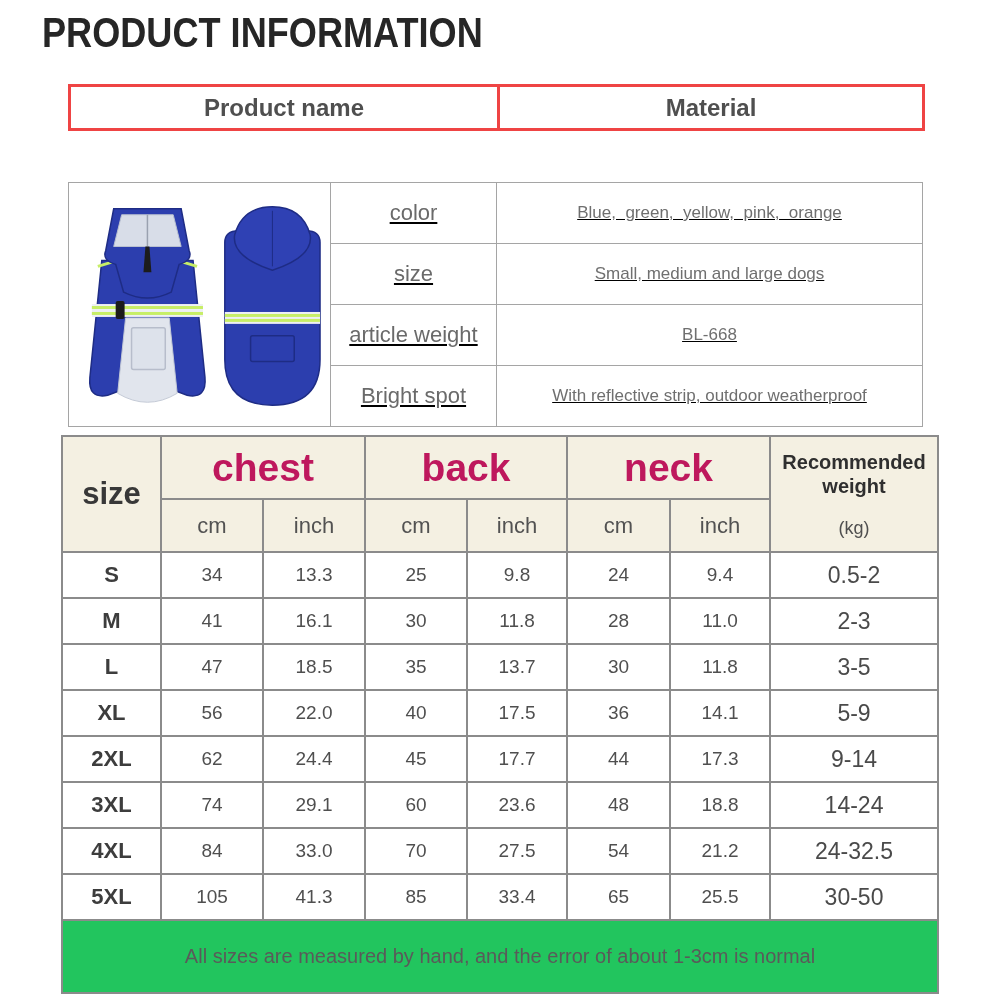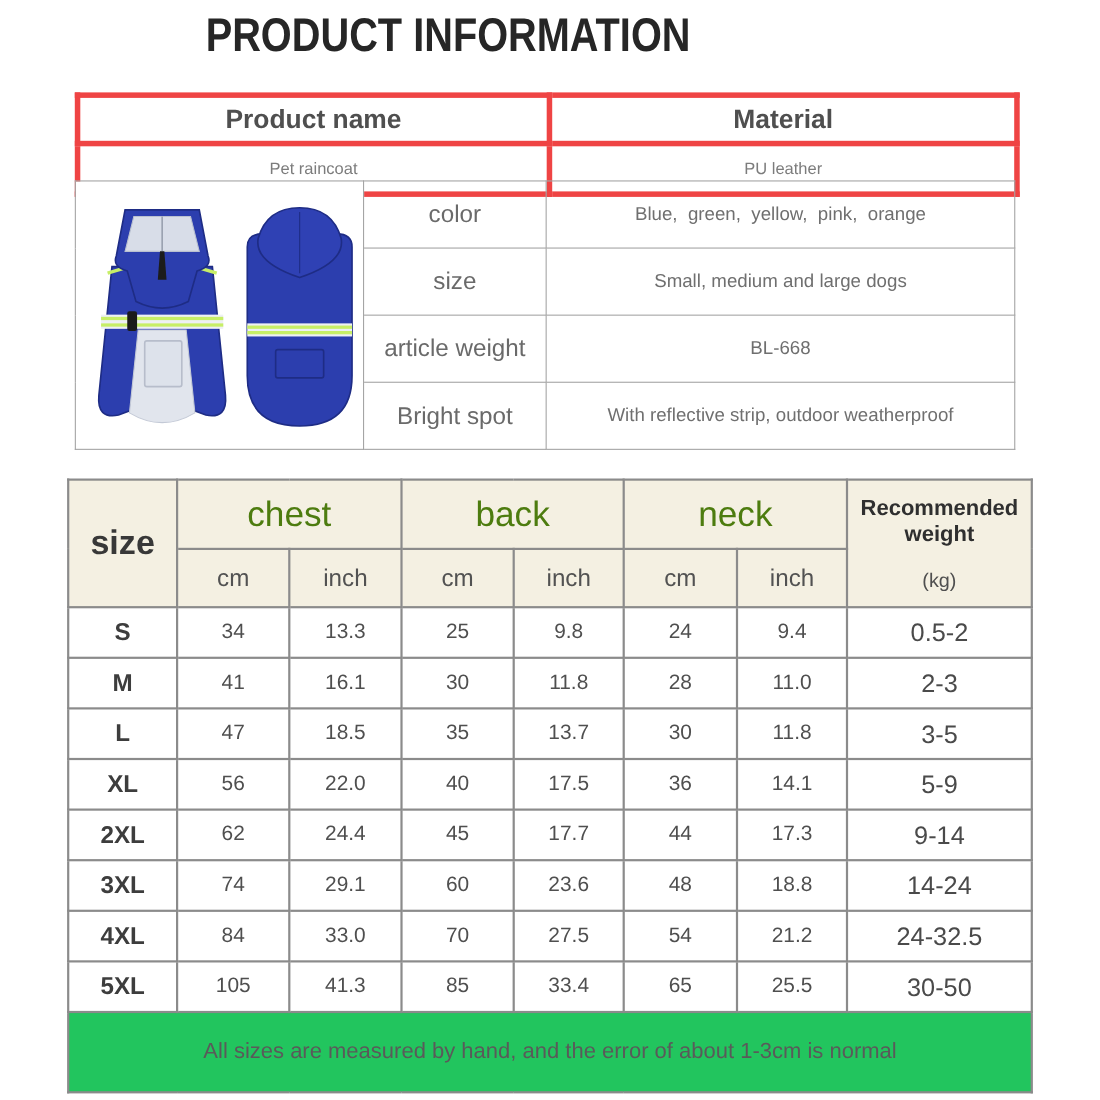--- a/index.html
+++ b/index.html
@@ -3,52 +3,52 @@
 <meta charset="utf-8">
 <style>
   html,body { margin:0; padding:0; }
   body {
     width:1000px; height:1000px; background:#ffffff; position:relative;
     font-family:"Liberation Sans","DejaVu Sans",sans-serif;
     -webkit-font-smoothing:antialiased;
   }
 
   
-  .title-wrap { position:absolute; top:8px; left:0; width:814px; display:flex; justify-content:center; }
+  .title-wrap { position:absolute; top:8px; left:0; width:814px; display:flex; }
   .page-title { font-size:43px; font-weight:700; color:#262626; white-space:nowrap;
                 transform:scaleX(0.84); transform-origin:center; letter-spacing:0; }
 
   
   table { border-collapse:collapse; table-layout:fixed; }
   .top-table { position:absolute; left:68px; top:84px; width:854px; }
-  .top-table td { border:5px solid #ef4444; text-align:center; vertical-align:middle; padding:0; }
+  .top-table td { border:3px solid #ef4444; text-align:center; vertical-align:middle; padding:0; }
   .top-table tr.hdr { height:44px; }
   .top-table tr.val { height:46px; }
   .top-hdr  { font-size:24px; font-weight:600; color:#4f4f4f; }
   .top-val  { font-size:15px; color:#7c7c7c; }
 
   
-  .spec-table { position:absolute; left:68px; top:164px; width:854px; }
+  .spec-table { position:absolute; left:68px; top:182px; width:854px;text-decoration:underline; }
   .spec-table td { border:1px solid #a5a5a5; text-align:center; vertical-align:middle; padding:0; }
   .spec-table tr { height:61px; }
   .img-cell { background:#ffffff; }
   .img-cell svg { display:block; margin:8px auto 0 auto; }
   .spec-label { font-size:22px; color:#6a6a6a; }
   .spec-value { font-size:17px; color:#6f6f6f; white-space:pre-wrap;margin-top:24px; }
 
   
   .size-table { position:absolute; left:61px; top:435px; width:876px; }
   .size-table td { border:2px solid #8b8b8b; text-align:center; vertical-align:middle; padding:0; }
   .size-table tr.h1 { height:63px; }
   .size-table tr.h2 { height:53px;margin-left:14px; }
   .size-table tr.dr { height:46px; }
   .size-table tr.ft { height:73px; }
   .hd { background:#f4f0e2; }
   .hsize  { font-size:31px; font-weight:600; color:#383838; }
-  .hbig   { font-size:32px; font-weight:400; color:#4d7c0f; }
+  .hbig   { font-size:39px; font-weight:700; color:#be185d; }
   .hsub   { font-size:22px; font-weight:400; color:#525252; }
   .wtitle { font-size:20px; font-weight:700; color:#2f2f2f; line-height:1.2; padding:0 2px; }
   .wunit  { font-size:18px; color:#4f4f4f; margin-top:20px; }
   .scol   { font-size:22px; font-weight:600; color:#3d3d3d; }
   .num    { font-size:19px; color:#4f4f4f; }
   .wval   { font-size:23px; color:#4a4a4a; }
   .footer-cell { font-size:20px; color:#5a5a5a; background:#22c55e; }
 </style>
 </head>
 <body>
@@ -59,24 +59,20 @@
 
 <table class="top-table">
   <colgroup>
       <col style="width:429px">
       <col style="width:425px">
     </colgroup>
   <tbody>
       <tr class="hdr">
     <td class="top-hdr">Product name</td>
     <td class="top-hdr">Material</td>
-  </tr>
-  <tr class="val">
-    <td class="top-val">Pet raincoat</td>
-    <td class="top-val">PU leather</td>
   </tr>
 </tbody>
   </table>
 
 <table class="spec-table">
   <colgroup>
       <col style="width:262px">
       <col style="width:166px">
       <col style="width:426px">
     </colgroup>

